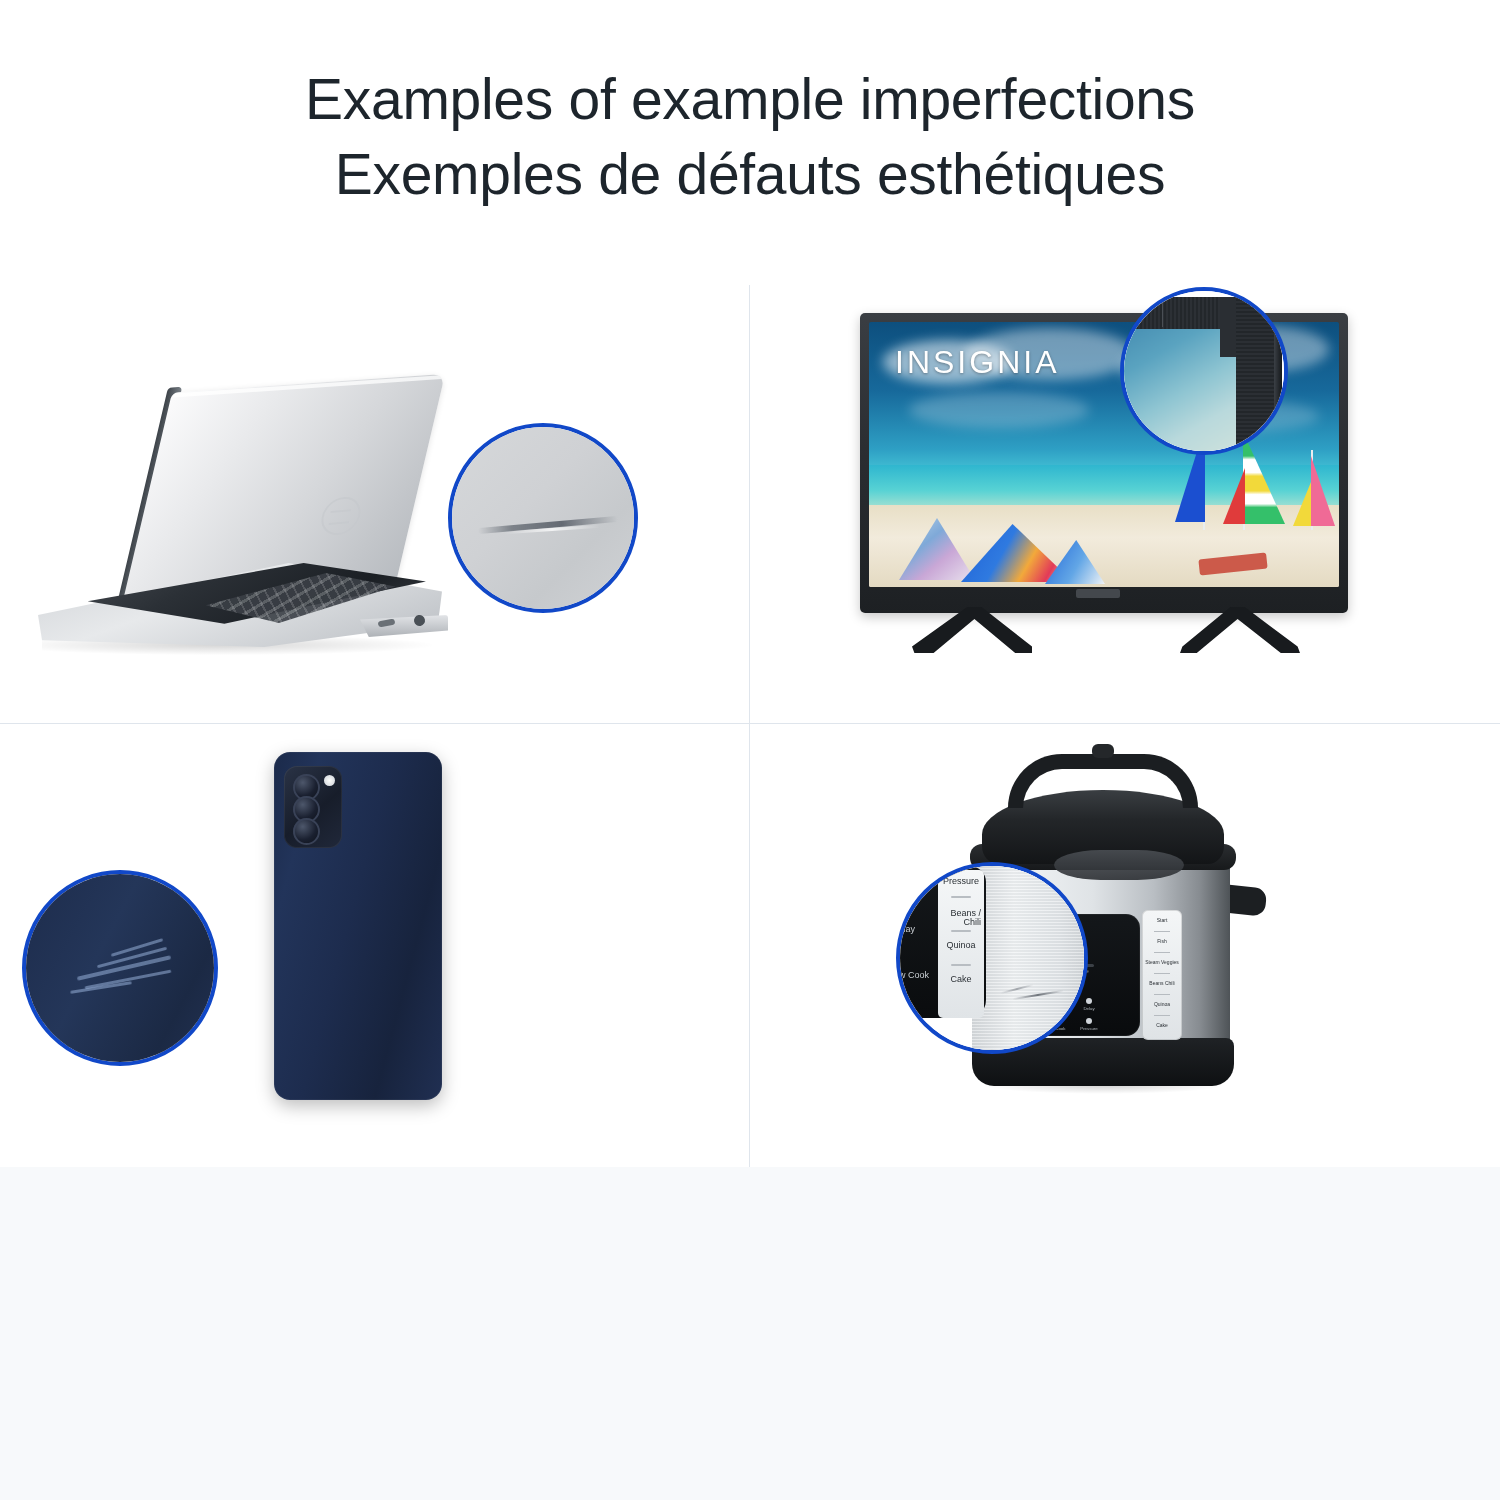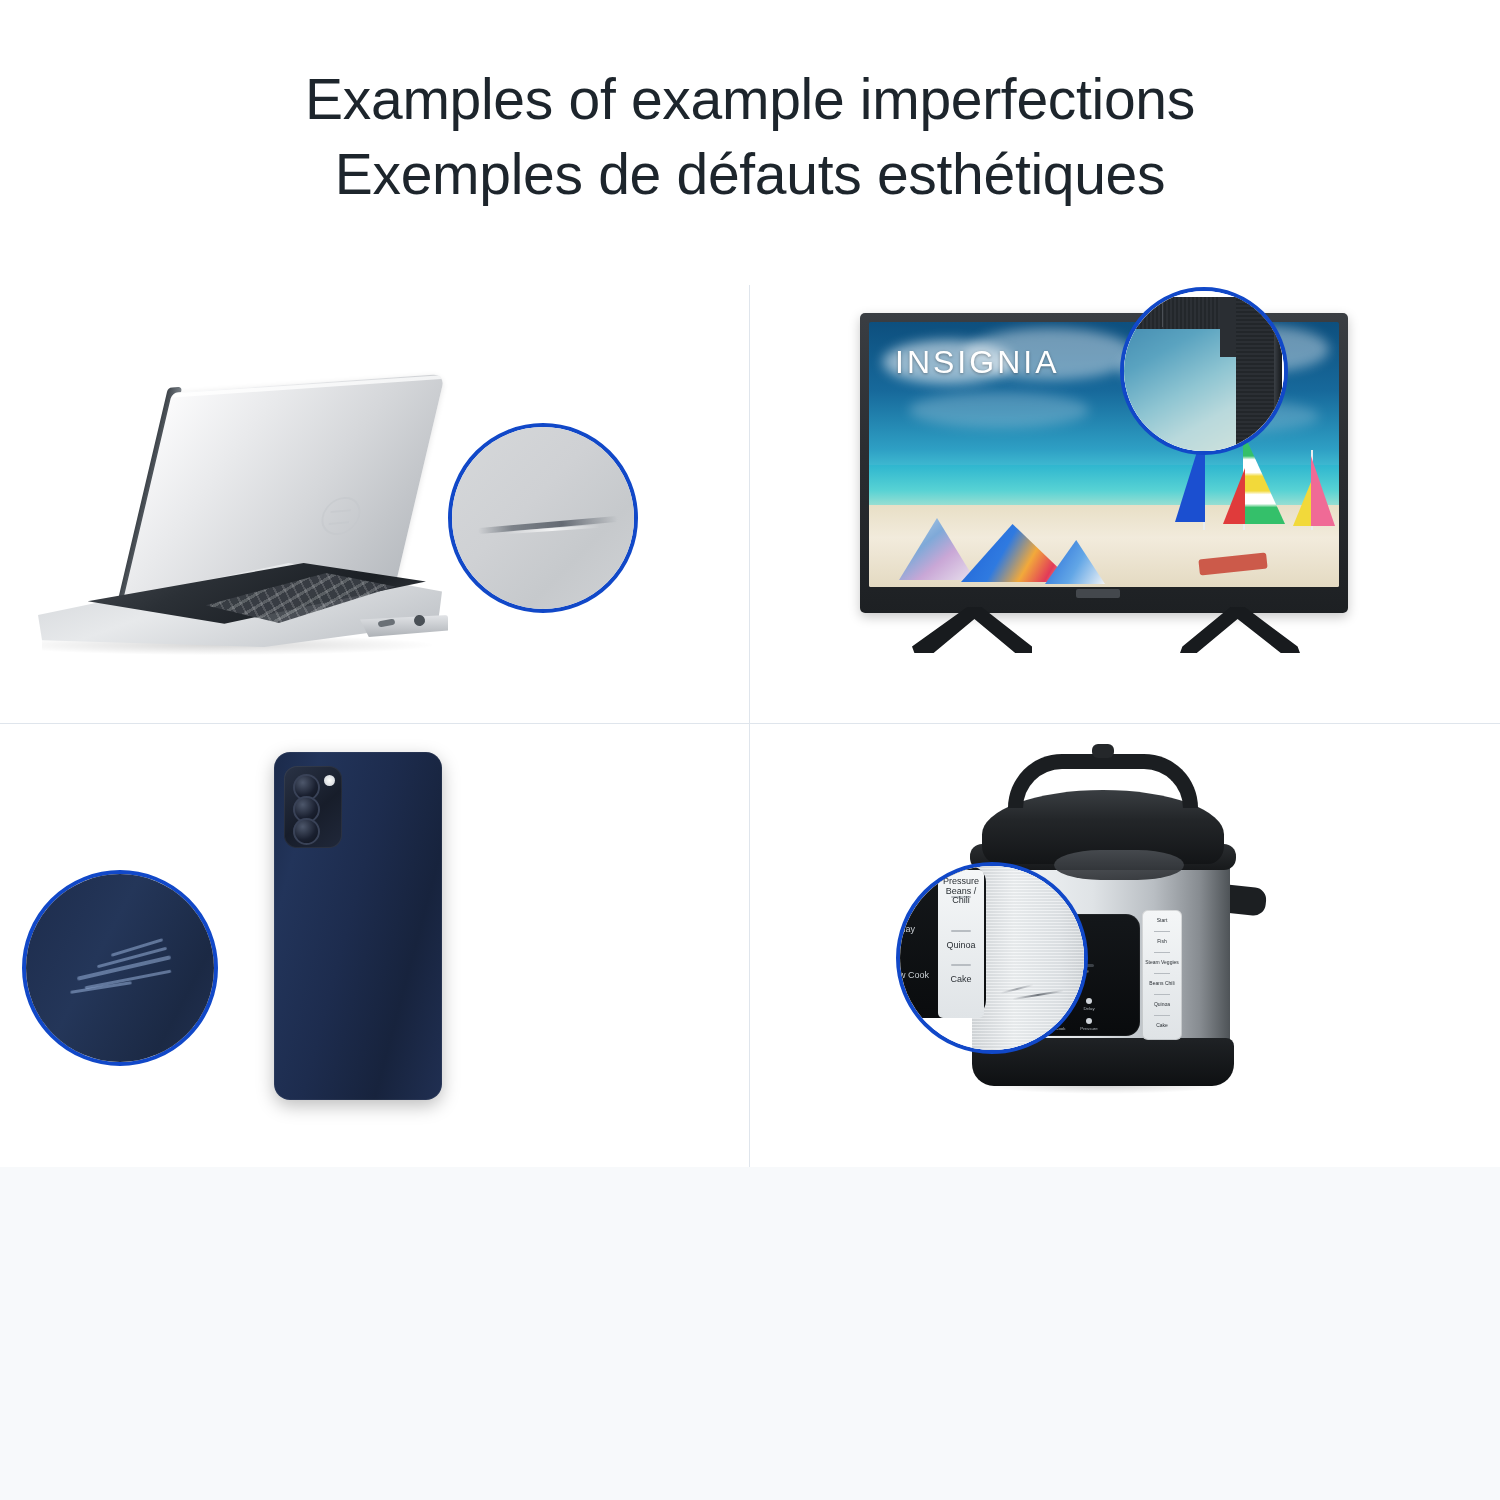--- a/index.html
+++ b/index.html
@@ -536,21 +536,21 @@
         <div class="maglens lens-pc">
           <div class="inner">
             <div class="pcm-steel"></div>
             <div class="pcm-black">
               <div class="pcm-ghost" style="left:2px;top:58px;">Delay</div>
               <div class="pcm-ghost" style="left:-4px;top:104px;">Slow Cook</div>
             </div>
             <div class="pcm-btncol">
               <div class="pcm-btn" style="top:0px;">Pressure</div>
               <div class="pcm-sep" style="top:26px;"></div>
-              <div class="pcm-btn" style="top:14px;">Beans / Chili</div>
+              <div class="pcm-btn" style="top:36px;text-align:right;">Beans / Chili</div>
               <div class="pcm-sep" style="top:60px;"></div>
               <div class="pcm-btn" style="top:64px;">Quinoa</div>
               <div class="pcm-sep" style="top:94px;"></div>
               <div class="pcm-btn" style="top:98px;">Cake</div>
             </div>
             <div class="pcm-scratch"></div>
             <div class="pcm-scratch2"></div>
           </div>
         </div>
       </div>

